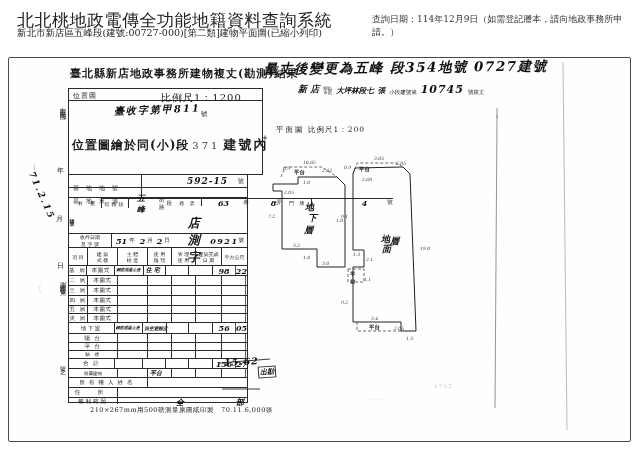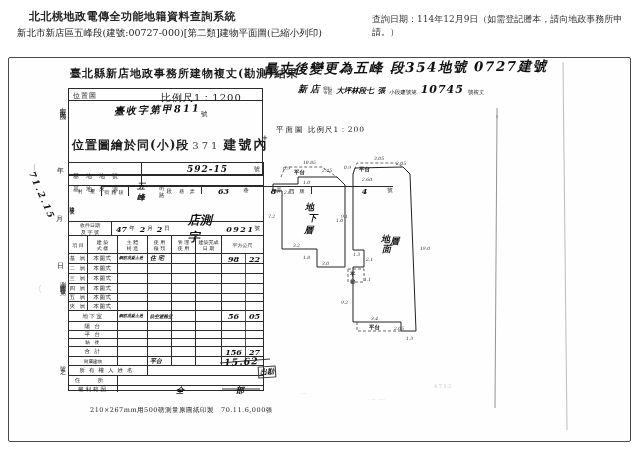--- a/index.html
+++ b/index.html
@@ -1,20 +1,20 @@
 <!DOCTYPE html>
 <html><head>
 <meta charset="utf-8">
 <style>
   html,body{margin:0;padding:0;}
   body{width:640px;height:451px;position:relative;background:#ffffff;overflow:hidden;
        font-family:"DejaVu Serif","Liberation Serif",serif;color:#1c1c1c;}
   .abs{position:absolute;}
   
-  .app-title{left:29px;top:9px;font-size:11px;font-weight:700;letter-spacing:.5px;color:#222;}
+  .app-title{left:17px;top:9px;font-size:17px;font-weight:400;letter-spacing:.5px;color:#222;}
   .query-info{left:372px;top:13px;font-size:9px;color:#333;}
   .subtitle{left:17px;top:27px;font-size:9.5px;color:#222;}
   
   .frame{left:8px;top:57px;width:621px;height:383px;border:1.2px solid #4a4a4a;border-radius:2px;background:#fefefe;}
   
   .printed{font-family:"DejaVu Serif","Liberation Serif",serif;color:#1a1a1a;}
   .hw{font-family:"DejaVu Serif","Liberation Serif",serif;font-style:italic;font-weight:bold;color:#101010;}
   .doc-title{left:70px;top:66px;font-size:11px;font-weight:bold;letter-spacing:1px;}
   .hw-top{left:264px;top:59px;font-size:13.5px;letter-spacing:1.5px;transform:rotate(-.6deg);white-space:nowrap;}
   .subline{left:298px;top:84px;height:12px;display:flex;align-items:flex-end;gap:4px;white-space:nowrap;}
@@ -40,21 +40,21 @@
   .locbox .handref{position:absolute;left:45px;top:14px;font-size:10px;letter-spacing:2px;transform:rotate(-2deg);}
   .locbox .refunit{position:absolute;left:132px;top:21px;font-size:6.5px;}
   .locbox .stampline{position:absolute;left:3px;top:47px;display:flex;align-items:baseline;white-space:nowrap;}
   .locbox .sp1{font-size:12px;font-weight:bold;letter-spacing:1px;}
   .locbox .sp2{font-size:10px;letter-spacing:3px;color:#3a3a3a;margin:0 3px;}
   .locbox .sp3{font-size:13px;font-weight:bold;letter-spacing:2px;}
   
   .plan-cap-label{left:276px;top:125px;font-size:7.5px;letter-spacing:2px;}
   .plan-cap-scale{left:308px;top:125px;font-size:7.5px;letter-spacing:1px;}
   
-  .ftable{left:68px;top:162px;width:196px;height:229px;border:1px solid #2a2a2a;box-sizing:border-box;background:transparent;}
+  .ftable{left:68px;top:174px;width:180px;height:229px;border:1px solid #2a2a2a;box-sizing:border-box;background:transparent;}
   .r{display:flex;border-top:1px solid #2a2a2a;box-sizing:border-box;position:relative;}
   .r.first{border-top:none;}
   .c{border-left:1px solid #2a2a2a;box-sizing:border-box;position:relative;overflow:visible;}
   .c.first{border-left:none;}
   .lblspread{font-size:6px;letter-spacing:7px;padding-left:4px;white-space:nowrap;color:#222;}
   .lbl2line{font-size:5px;line-height:1.25;text-align:center;color:#222;}
   .cell-center{display:flex;align-items:center;justify-content:center;}
   .hseat{writing-mode:vertical-rl;text-orientation:upright;font-size:5px;letter-spacing:1px;margin:1px auto;color:#222;}
   .vrow{display:flex;flex-direction:row;flex:1;}
   .hdcell{font-size:5px;line-height:1.2;text-align:center;display:flex;flex-direction:column;justify-content:center;color:#222;}
@@ -197,21 +197,21 @@
       </div>
     </div>
   </div>
 
   <div class="r" style="height:14px">
     <div class="c first cell-center" style="width:42px;flex-direction:column">
       <span class="lbl2line">收件日期</span>
       <span class="lbl2line">及 字 號</span>
     </div>
     <div class="c" style="flex:1;display:flex;align-items:center">
-      <span class="hw" style="font-size:8px;margin-left:4px">47</span>
+      <span class="hw" style="font-size:8px;margin-left:4px">51</span>
       <span class="printed" style="font-size:5.5px;margin-left:2px">年</span>
       <span class="hw" style="font-size:8px;margin-left:5px">2</span>
       <span class="printed" style="font-size:5.5px;margin-left:2px">月</span>
       <span class="hw" style="font-size:8px;margin-left:4px">2</span>
       <span class="printed" style="font-size:5.5px;margin-left:2px">日</span>
       <span class="hw" style="font-size:12px;margin-left:18px">店測字</span>
       <span class="hw" style="font-size:8px;margin-left:6px;letter-spacing:1.5px">0921</span>
       <span class="printed" style="font-size:5.5px;margin-left:auto;margin-right:3px">號</span>
     </div>
   </div>

